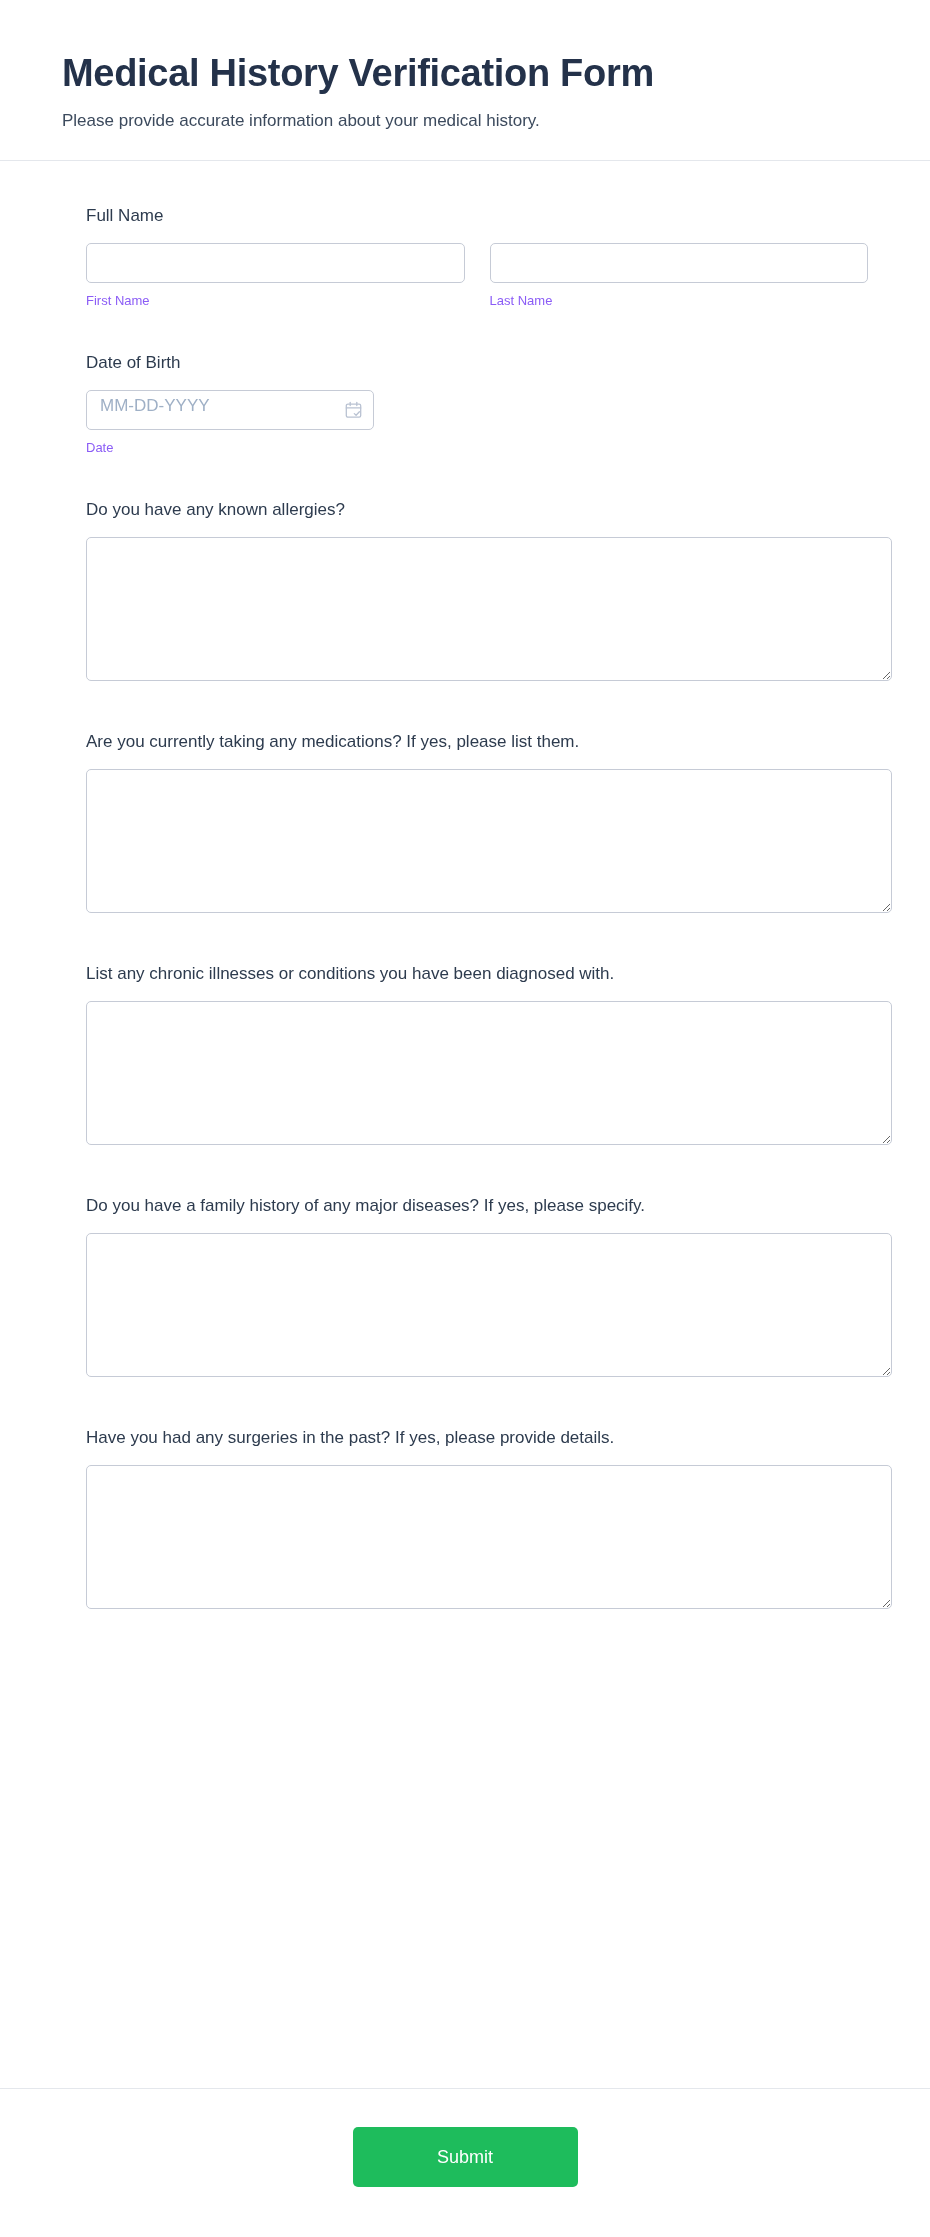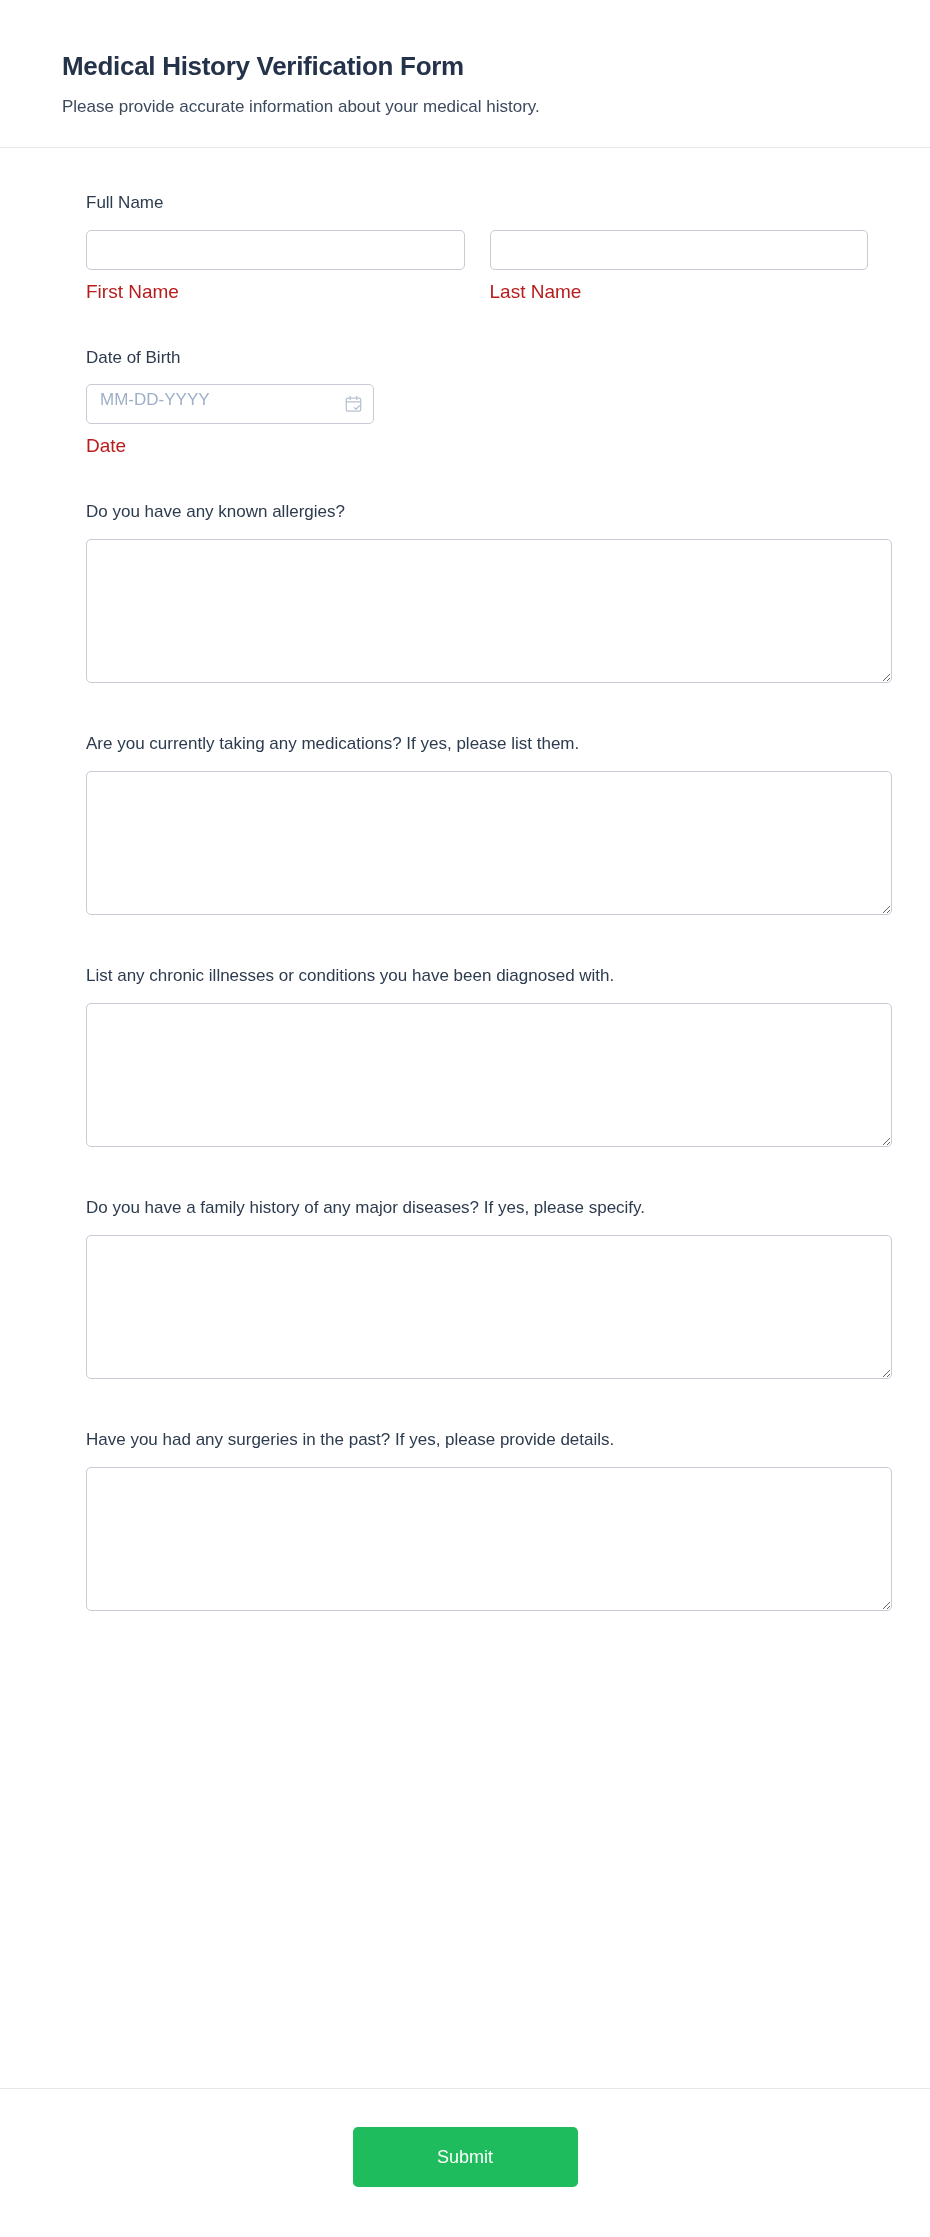--- a/index.html
+++ b/index.html
@@ -23,21 +23,21 @@
     flex-direction: column;
   }
 
   
   .form-header {
     padding: 52px 62px 28px 62px;
     border-bottom: 1px solid #e4e7ec;
   }
   .form-title {
     margin: 0 0 14px 0;
-    font-size: 26px;
+    font-size: 38px;
     line-height: 1.12;
     font-weight: 700;
     letter-spacing: -0.3px;
     color: #24324a;
   }
   .form-subtitle {
     margin: 0;
     font-size: 17px;
     line-height: 1.4;
     font-weight: 400;
@@ -80,23 +80,23 @@
     color: #2d3b4e;
     background: #ffffff;
     border: 1px solid #c6cbd6;
     border-radius: 5px;
     outline: none;
   }
   .text-input::placeholder { color: #9aa8bd; }
   .sub-label {
     display: block;
     margin-top: 10px;
-    font-size: 19px;
-    font-weight: 400;
-    color: #b91c1c;
+    font-size: 13px;
+    font-weight: 400;
+    color: #8b5cf6;
     line-height: 1.3;
   }
 
   
   .date-col { width: 288px; }
   .date-wrap { position: relative; width: 288px; }
   .date-input {
     display: block;
     width: 100%;
     height: 40px;

